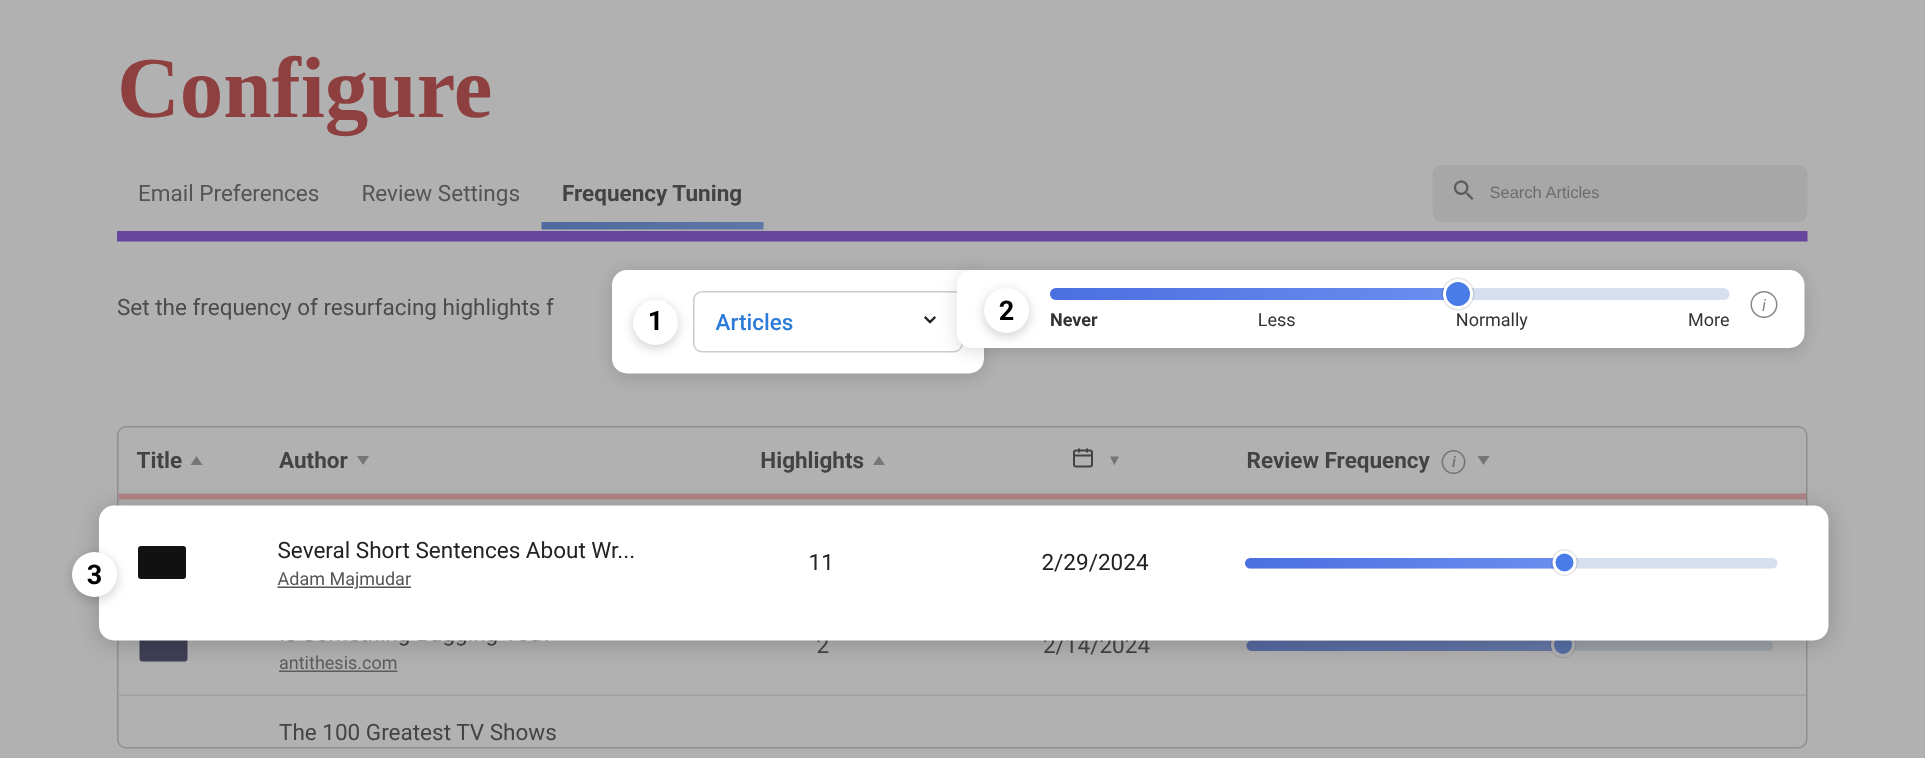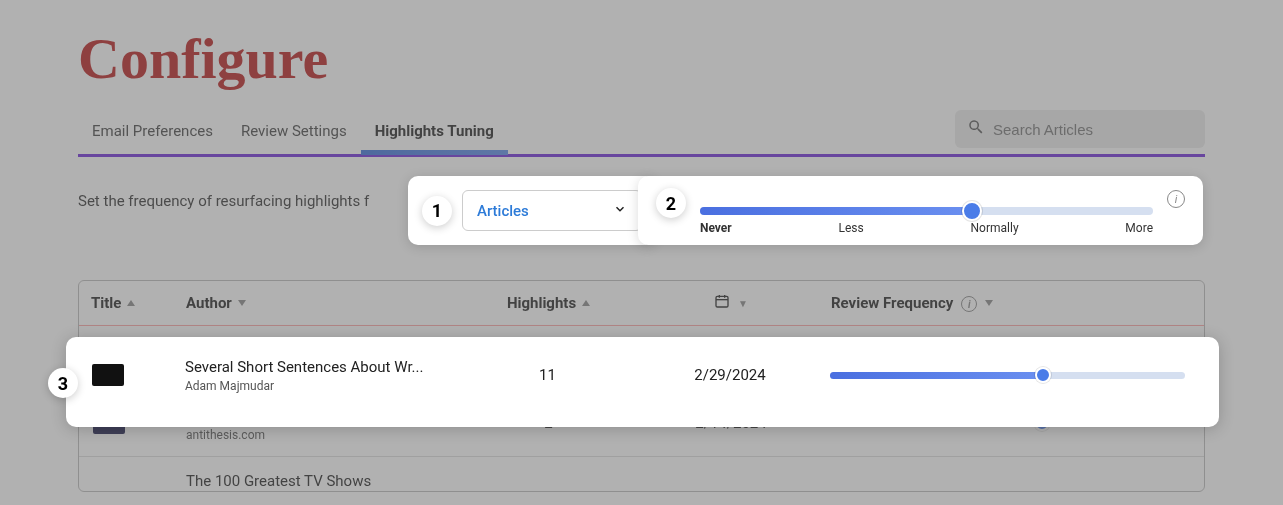--- a/index.html
+++ b/index.html
@@ -25,22 +25,22 @@
     }
     .page-title {
       font-family: Georgia, 'Times New Roman', serif;
       font-size: 58px;
       font-weight: 700;
       color: #b91c1c;
       margin-bottom: 18px;
     }
     .tabs-row {
       display: flex;
-      align-items: flex-end;
-      border-bottom: 3px solid #6d28d9;
+      align-items: flex-start;
+      border-bottom: 7px solid #6d28d9;
       position: relative;
     }
     .tab {
       padding: 10px 14px 14px 14px;
       font-size: 15px;
       color: #444;
       cursor: pointer;
       position: relative;
     }
     .tab:first-child { padding-left: 14px; }
@@ -65,21 +65,21 @@
       border-radius: 6px;
       padding: 8px 12px;
       width: 250px;
       margin-bottom: 6px;
     }
     .search-wrap svg { width: 18px; height: 18px; fill: #555; margin-right: 8px; }
     .search-input {
       border: none;
       background: transparent;
       outline: none;
-      font-size: 15px;
+      font-size: 11px;
       width: 100%;
       color: #333;
     }
     .instruction-row {
       margin-top: 35px;
       display: flex;
       align-items: flex-end;
       position: relative;
     }
     .instruction-text {
@@ -136,21 +136,21 @@
       background: #fff;
       border-radius: 10px;
       padding: 12px 18px 10px 18px;
       display: flex;
       align-items: flex-start;
       gap: 14px;
       z-index: 20;
       width: 565px;
       box-shadow: 0 2px 12px rgba(0,0,0,0.15);
     }
-    .slider-col { flex: 1; margin-top: 19px; }
+    .slider-col { flex: 1; }
     .slider-track {
       position: relative;
       height: 8px;
       border-radius: 4px;
       background: #d5dff0;
       width: 100%;
     }
     .slider-fill {
       position: absolute;
       left: 0; top: 0; bottom: 0;
@@ -192,40 +192,40 @@
     .thead, .trow {
       display: grid;
       grid-template-columns: 95px 280px 165px 200px 1fr;
       align-items: center;
     }
     .thead {
       padding: 12px 12px 12px 12px;
       font-size: 15px;
       font-weight: 700;
       color: #222;
-      border-bottom: 1px solid #fca5a5;
+      border-bottom: 4px solid #fca5a5;
     }
     .th { display: flex; align-items: center; gap: 6px; cursor: pointer; }
     .sort-tri { width: 0; height: 0; border-left: 4px solid transparent; border-right: 4px solid transparent; border-bottom: 6px solid #888; }
     .sort-tri.desc { transform: rotate(180deg); }
     .th .down { font-size: 10px; color: #888; }
     .cal-icon svg { width: 16px; height: 16px; }
     .trow {
       padding: 14px 12px;
       border-bottom: 1px solid #ddd;
       font-size: 15px;
       color: #222;
     }
     .trow .thumb {
       width: 32px; height: 22px; background: #111; border-radius: 2px;
       font-size: 6px; color: #ccc; display:flex; align-items:center; justify-content:center;
       margin-left: 2px;
     }
     .title-cell .tmain { font-size: 15px; color: #222; line-height: 1.35; }
-    .title-cell .tsub { font-size: 12px; color: #555; margin-top: 2px; }
+    .title-cell .tsub { font-size: 12px; color: #555; margin-top: 2px; text-decoration: underline; }
     .cell-center { text-align: center; }
     .row-slider { padding-right: 10px; }
     .row-slider .slider-track { height: 7px; }
     .row-slider .slider-handle { width: 16px; height: 16px; }
     .row-highlight {
       position: absolute;
       background: #fff;
       border-radius: 10px;
       z-index: 18;
       box-shadow: 0 2px 16px rgba(0,0,0,0.2);
@@ -234,21 +234,21 @@
   </style>
 </head>
 <body>
 
 <div class="container">
   <h1 class="page-title">Configure</h1>
 
   <div class="tabs-row">
     <div class="tab">Email Preferences</div>
     <div class="tab">Review Settings</div>
-    <div class="tab active">Highlights Tuning</div>
+    <div class="tab active">Frequency Tuning</div>
     <div class="search-wrap">
       <span>
         <svg viewBox="0 0 24 24">
             <path d="M15.5 14h-.79l-.28-.27a6.5 6.5 0 1 0-.7.7l.27.28v.79l5 5L20.49 19l-5-5zm-6 0A4.5 4.5 0 1 1 14 9.5 4.5 4.5 0 0 1 9.5 14z"></path>
           </svg>
       </span>
       <input class="search-input" placeholder="Search Articles" style="">
     </div>
   </div>
 

